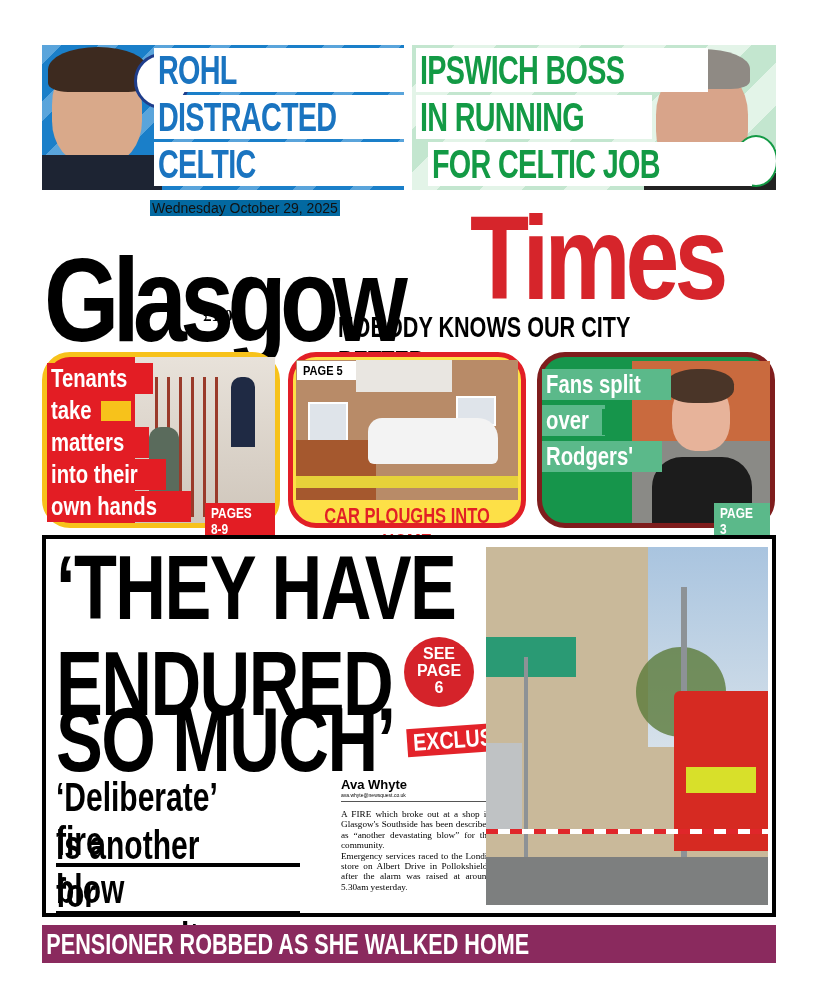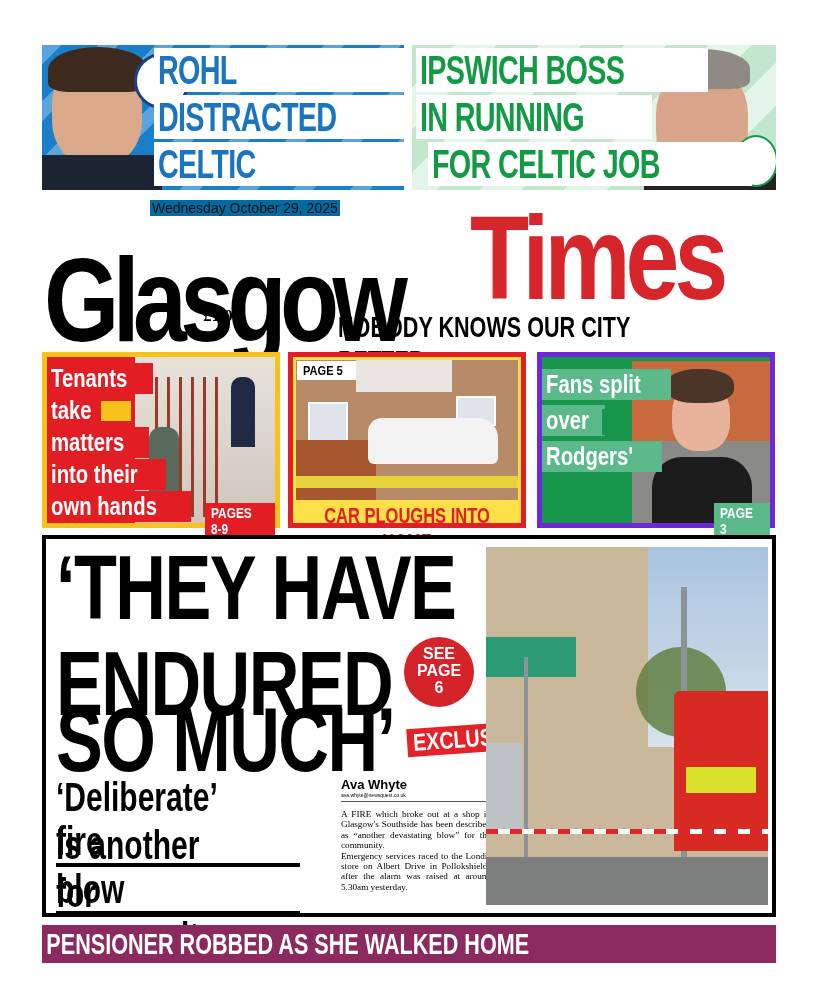--- a/index.html
+++ b/index.html
@@ -21,24 +21,24 @@
 
   
   #date{left:150px;top:200px;font-size:14px;color:#111;}
   #logo-glasgow{left:44px;top:190px;font-size:118px;font-weight:bold;color:#000;letter-spacing:-8px;margin-top:42px;}
   #logo-times{left:470px;top:190px;font-size:118px;font-weight:bold;color:#d6252b;letter-spacing:-6px;}
   #price{left:203px;top:306px;font-family:"Liberation Serif",serif;font-weight:bold;font-size:17px;color:#000;}
   #slogan{left:338px;top:310px;font-size:30px;font-weight:bold;color:#000;}
   #slogan span{display:inline-block;transform:scaleX(.72);transform-origin:left center;}
 
   
-  .teaser{position:absolute;top:352px;height:176px;width:238px;box-sizing:border-box;}
+  .teaser{position:absolute;top:352px;height:176px;width:238px;box-sizing:border-box;border-radius:28px;}
   #teaser1{left:42px;border:5px solid #f7c21b;background:#e31d24;}
   #teaser2{left:288px;border:5px solid #e21f26;background:#fde047;}
-  #teaser3{left:537px;border:5px solid #6d28d9;background:#16954b;}
+  #teaser3{left:537px;border:5px solid #7f1d1d;background:#16954b;}
   .photo{position:absolute;overflow:hidden;}
   .tline{position:absolute;left:0;color:#fff;font-weight:bold;font-size:26px;height:31px;line-height:31px;padding:0 4px;}
   .tline span{display:inline-block;transform:scaleX(.78);transform-origin:left center;}
   #teaser1 .tline{background:#e31d24;}
   #teaser3 .tline{background:#5bb98a;}
   .pagebadge{position:absolute;font-weight:bold;font-size:14px;padding:2px 6px;}
   .pagebadge span{display:inline-block;transform:scaleX(.85);transform-origin:left center;}
 
   
   #main{position:absolute;left:42px;top:535px;width:734px;height:382px;border:4px solid #000;box-sizing:border-box;background:#fff;}

